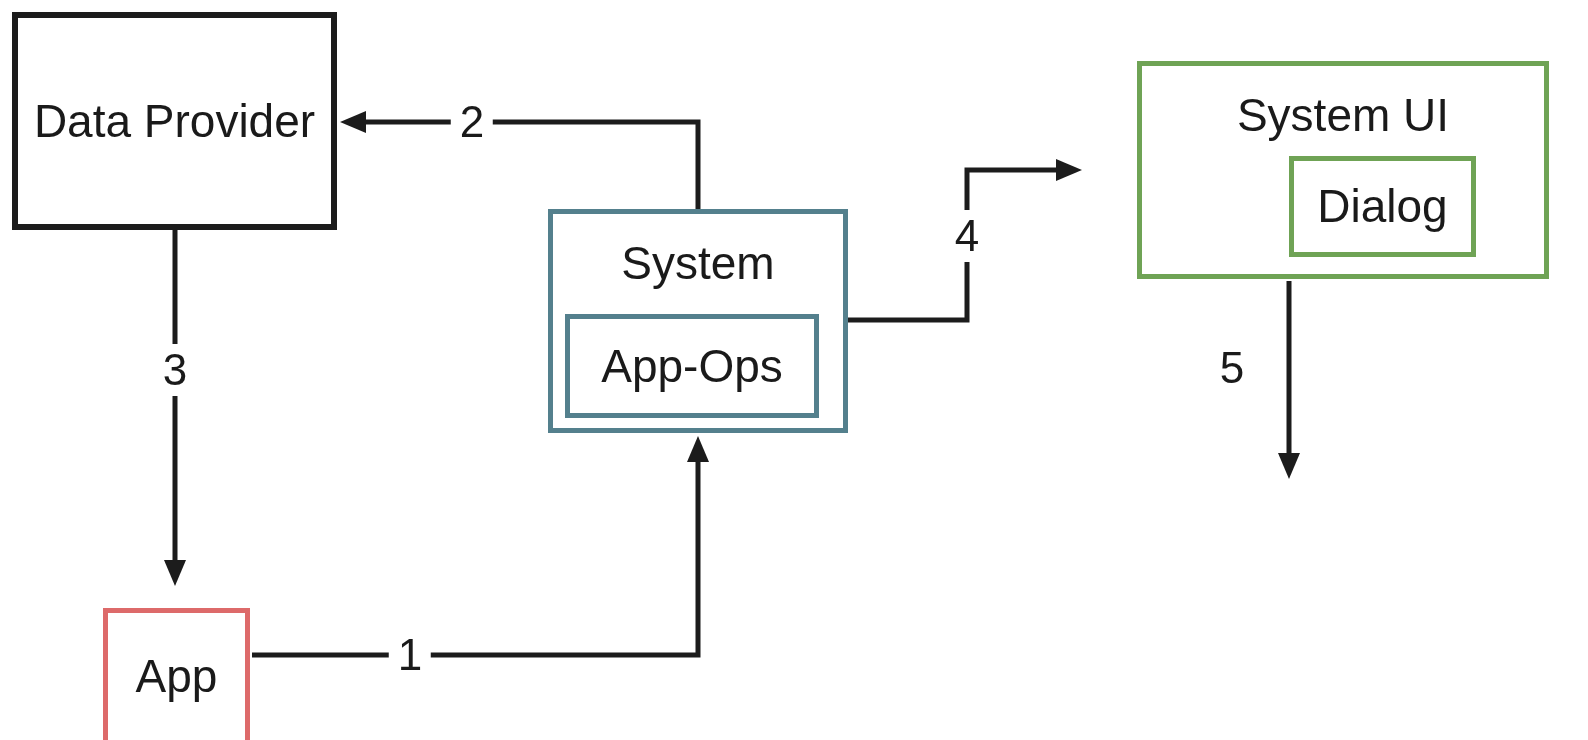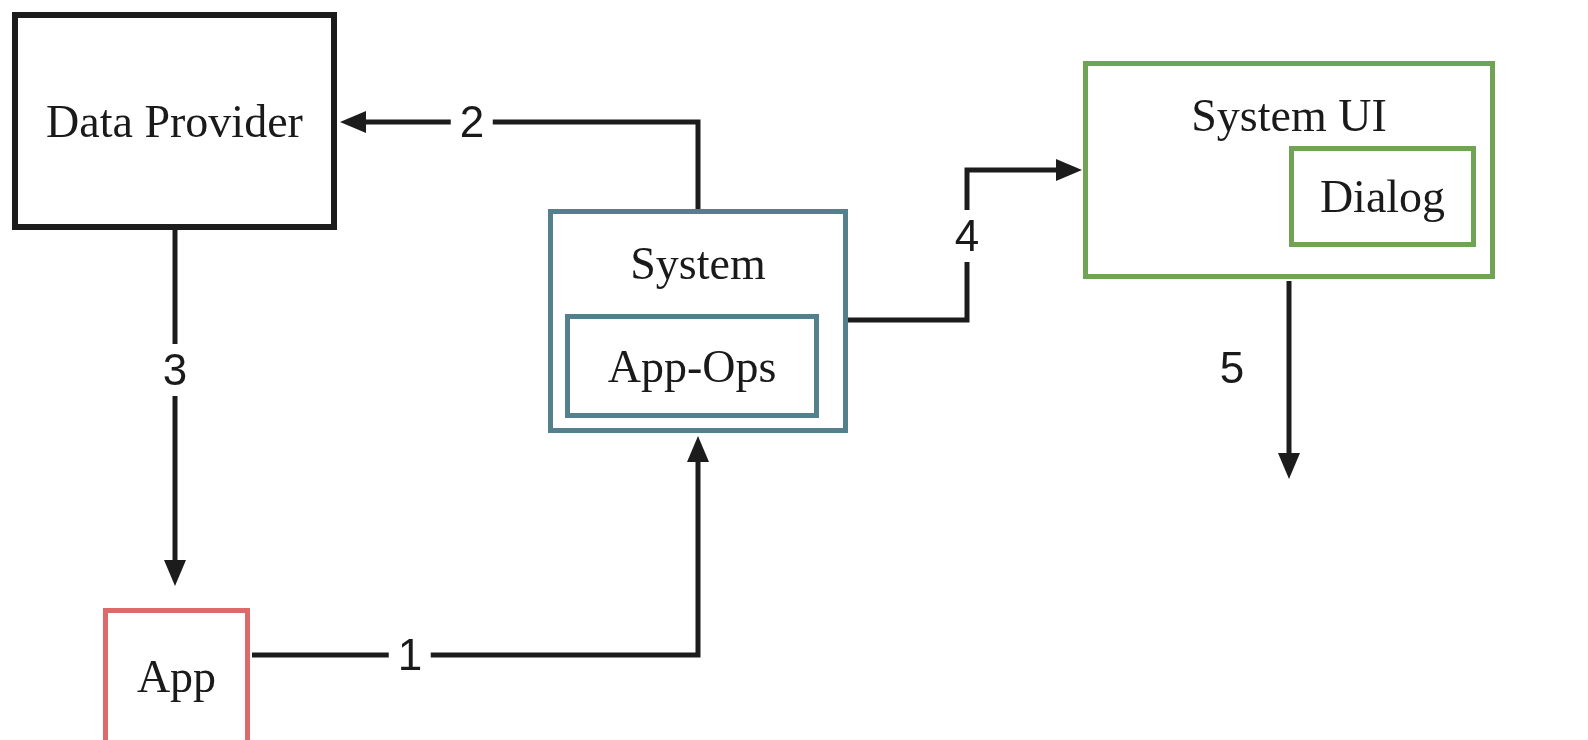--- a/index.html
+++ b/index.html
@@ -33,21 +33,20 @@
     fill: var(--color-arrow, #1c1c1c);
     stroke: none;
   }
   .node {
     position: absolute;
     box-sizing: border-box;
     background: #ffffff;
     font-size: 46px;
     line-height: 55px;
     text-align: center;
-    font-family: Liberation Serif, serif;
   }
   .node.center {
     display: flex;
     align-items: center;
     justify-content: center;
   }
   .node.title-top {
     padding-top: 22px;
   }
   .node-data-provider {
@@ -60,25 +59,25 @@
   }
   .node-system {
     left: 548px; top: 209px; width: 300px; height: 224px;
     border: 5px solid var(--color-system_border, #54808d);
   }
   .node-app-ops {
     left: 565px; top: 314px; width: 254px; height: 104px;
     border: 5px solid var(--color-system_border, #54808d);
   }
   .node-system-ui {
-    left: 1083px; top: 61px; width: 412px; height: 218px;
+    left: 1137px; top: 61px; width: 412px; height: 218px;
     border: 5px solid var(--color-system_ui_border, #6fa355);
   }
   .node-dialog {
-    left: 1289px; top: 146px; width: 187px; height: 101px;
+    left: 1289px; top: 156px; width: 187px; height: 101px;
     border: 5px solid var(--color-system_ui_border, #6fa355);
   }
   .node-permission-manager {
     left: 1014px; top: 479px; width: 560px; height: 243px;
     border: 5px solid var(--color-permission_manager_border, #4c3e99);
   }
   .edge-label {
     position: absolute;
     transform: translate(-50%, -50%);
     background: #ffffff;

